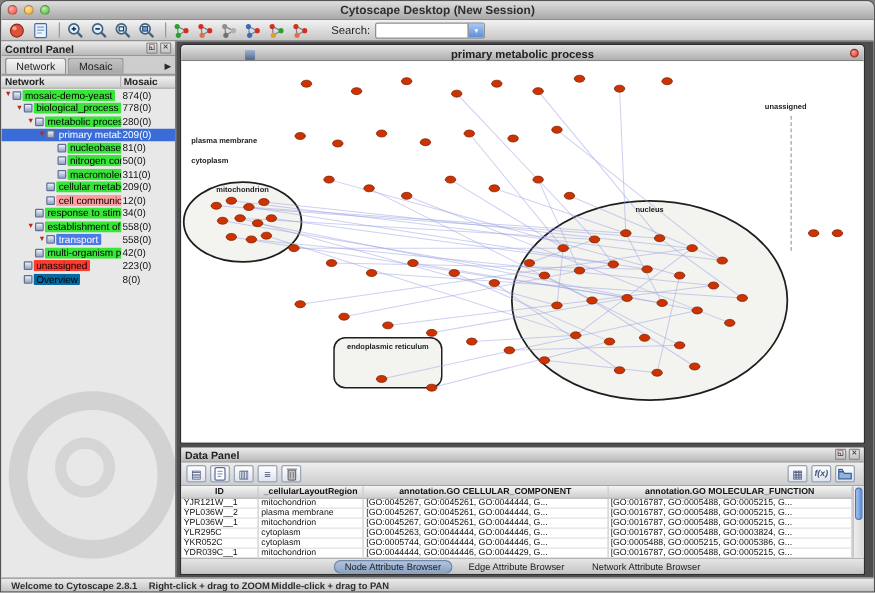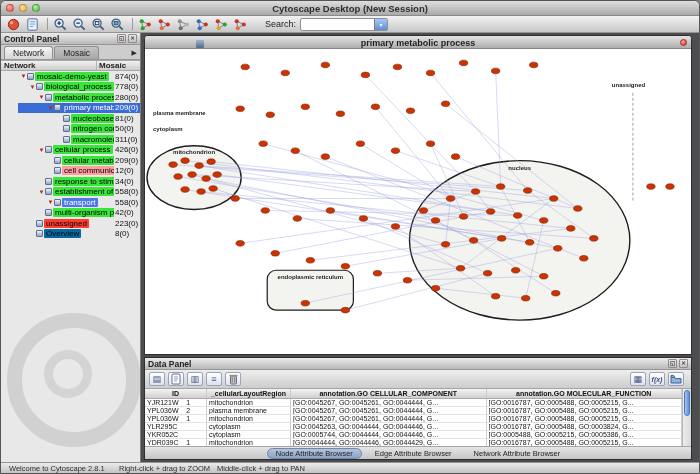--- a/index.html
+++ b/index.html
@@ -37,21 +37,21 @@
   .groupbox{margin:6px 4px 4px;border:1px solid #a3a3a3;border-radius:3px;position:relative;padding:8px 4px 6px;z-index:2;}
   .groupbox-title{position:absolute;top:-5px;left:6px;background:#e8e8e8;font-size:8.5px;padding:0 2px;color:#222;}
   .combo{height:14px;background:#fff;border:1px solid #909090;border-radius:2px;display:flex;align-items:center;position:relative;font-size:8.5px;padding-left:3px;color:#111;}
   .combo-arrow{position:absolute;right:1px;top:1px;bottom:1px;width:12px;background:linear-gradient(#a8c8f2,#5c8ed8);border-radius:1px;color:#fff;font-size:5.5px;display:flex;align-items:center;justify-content:center;}
   .checkbox-row{display:flex;align-items:center;margin-top:7px;}
   .checkbox{width:10px;height:10px;background:linear-gradient(#8fb6ec,#4d7fd0);border:1px solid #3a62a8;border-radius:2px;color:#fff;font-size:8px;line-height:9px;text-align:center;margin-right:4px;}
   .checkbox-label{font-size:8.5px;color:#111;}
   .tree-header{display:flex;height:11px;background:linear-gradient(#f1f1f1,#cdcdcd);border-top:1px solid #a8a8a8;border-bottom:1px solid #a8a8a8;font-size:8px;font-weight:bold;color:#222;position:relative;z-index:2;}
   .tree-header .th1{width:96px;padding-left:3px;border-right:1px solid #b5b5b5;line-height:10px;}
   .tree-header .th2{flex:1;padding-left:2px;line-height:10px;}
-  .tree-rows{position:relative;z-index:2;background:transparent;padding-left:17px;}
+  .tree-rows{position:relative;z-index:2;background:transparent;}
   .tree-row{position:relative;height:10.5px;display:flex;align-items:center;font-size:8px;white-space:nowrap;}
   .tree-row.selected{background:#3a6cd8;}
   .tree-row.selected .chip{color:#fff;}
   .tree-row.selected .count{color:#fff;}
   .row-left{width:96px;display:flex;align-items:center;overflow:hidden;flex:none;}
   .indent{flex:none;height:1px;}
   .arrow{color:#b52a1d;font-size:6px;width:7px;flex:none;text-align:center;}
   .node-icon{width:7px;height:7px;flex:none;background:linear-gradient(#eef2fa,#93a3c4);border:1px solid #5e6f94;margin-right:1px;border-radius:1px;}
   .chip{padding:0 2px;color:#000;line-height:9px;border-radius:1px;}
   .count{position:absolute;left:97px;font-size:8px;color:#111;}
@@ -87,21 +87,21 @@
   .c2{flex:1;}
   .c3{flex:1;}
   .dp-scroll{position:absolute;right:0;top:0;bottom:0;width:9px;background:linear-gradient(90deg,#ededed,#d8d8d8);border-left:1px solid #b5b5b5;}
   .dp-thumb{position:absolute;top:1px;left:1px;right:1px;height:26px;border-radius:4px;background:linear-gradient(90deg,#a5c6f2,#5b8ed8);border:1px solid #4d76b8;}
   .dp-tabs{height:13px;background:linear-gradient(#e6e6e6,#c5c5c5);border-top:1px solid #a5a5a5;display:flex;align-items:center;justify-content:center;flex:none;}
   .dp-tab{font-size:7.5px;padding:0 8px;height:11px;line-height:10px;border-radius:6px;margin:0 2px;color:#1d1d1d;border:1px solid transparent;}
   .dp-tab.selected{background:linear-gradient(#b3c4dd,#8aa3c6);border:1px solid #7188aa;}
 
   
   .statusbar{position:absolute;left:0;right:0;bottom:0;height:11px;background:linear-gradient(#ebebeb,#c4c4c4);border-top:1px solid #949494;font-size:7.5px;color:#2e2e2e;z-index:5;}
-  .status-msg{position:absolute;top:1px;}
+  .status-msg{position:absolute;top:1px;font-weight:bold;}
   #sm0{left:8px;} #sm1{left:118px;} #sm2{left:216px;}
 </style>
 </head>
 <body>
 
 <div class="window">
 
   <div class="titlebar">
     <span class="traffic red"></span>
     <span class="traffic yellow"></span>
@@ -296,29 +296,20 @@
           <span class="count">50(0)</span>
         </div>
         <div class="tree-row">
           <div class="row-left">
             <span class="indent" style="width: 38px;"></span>
             <span class="arrow"></span>
             <span class="node-icon"></span>
             <span class="chip" style="background: rgb(58, 229, 58); color: rgb(0, 0, 0);">macromolecule</span>
           </div>
           <span class="count">311(0)</span>
-        </div>
-        <div class="tree-row">
-          <div class="row-left">
-            <span class="indent" style="width: 20px;"></span>
-            <span class="arrow">▼</span>
-            <span class="node-icon"></span>
-            <span class="chip" style="background: rgb(58, 229, 58); color: rgb(0, 0, 0);">cellular process</span>
-          </div>
-          <span class="count">426(0)</span>
         </div>
         <div class="tree-row">
           <div class="row-left">
             <span class="indent" style="width: 29px;"></span>
             <span class="arrow"></span>
             <span class="node-icon"></span>
             <span class="chip" style="background: rgb(58, 229, 58); color: rgb(0, 0, 0);">cellular metabo</span>
           </div>
           <span class="count">209(0)</span>
         </div>

